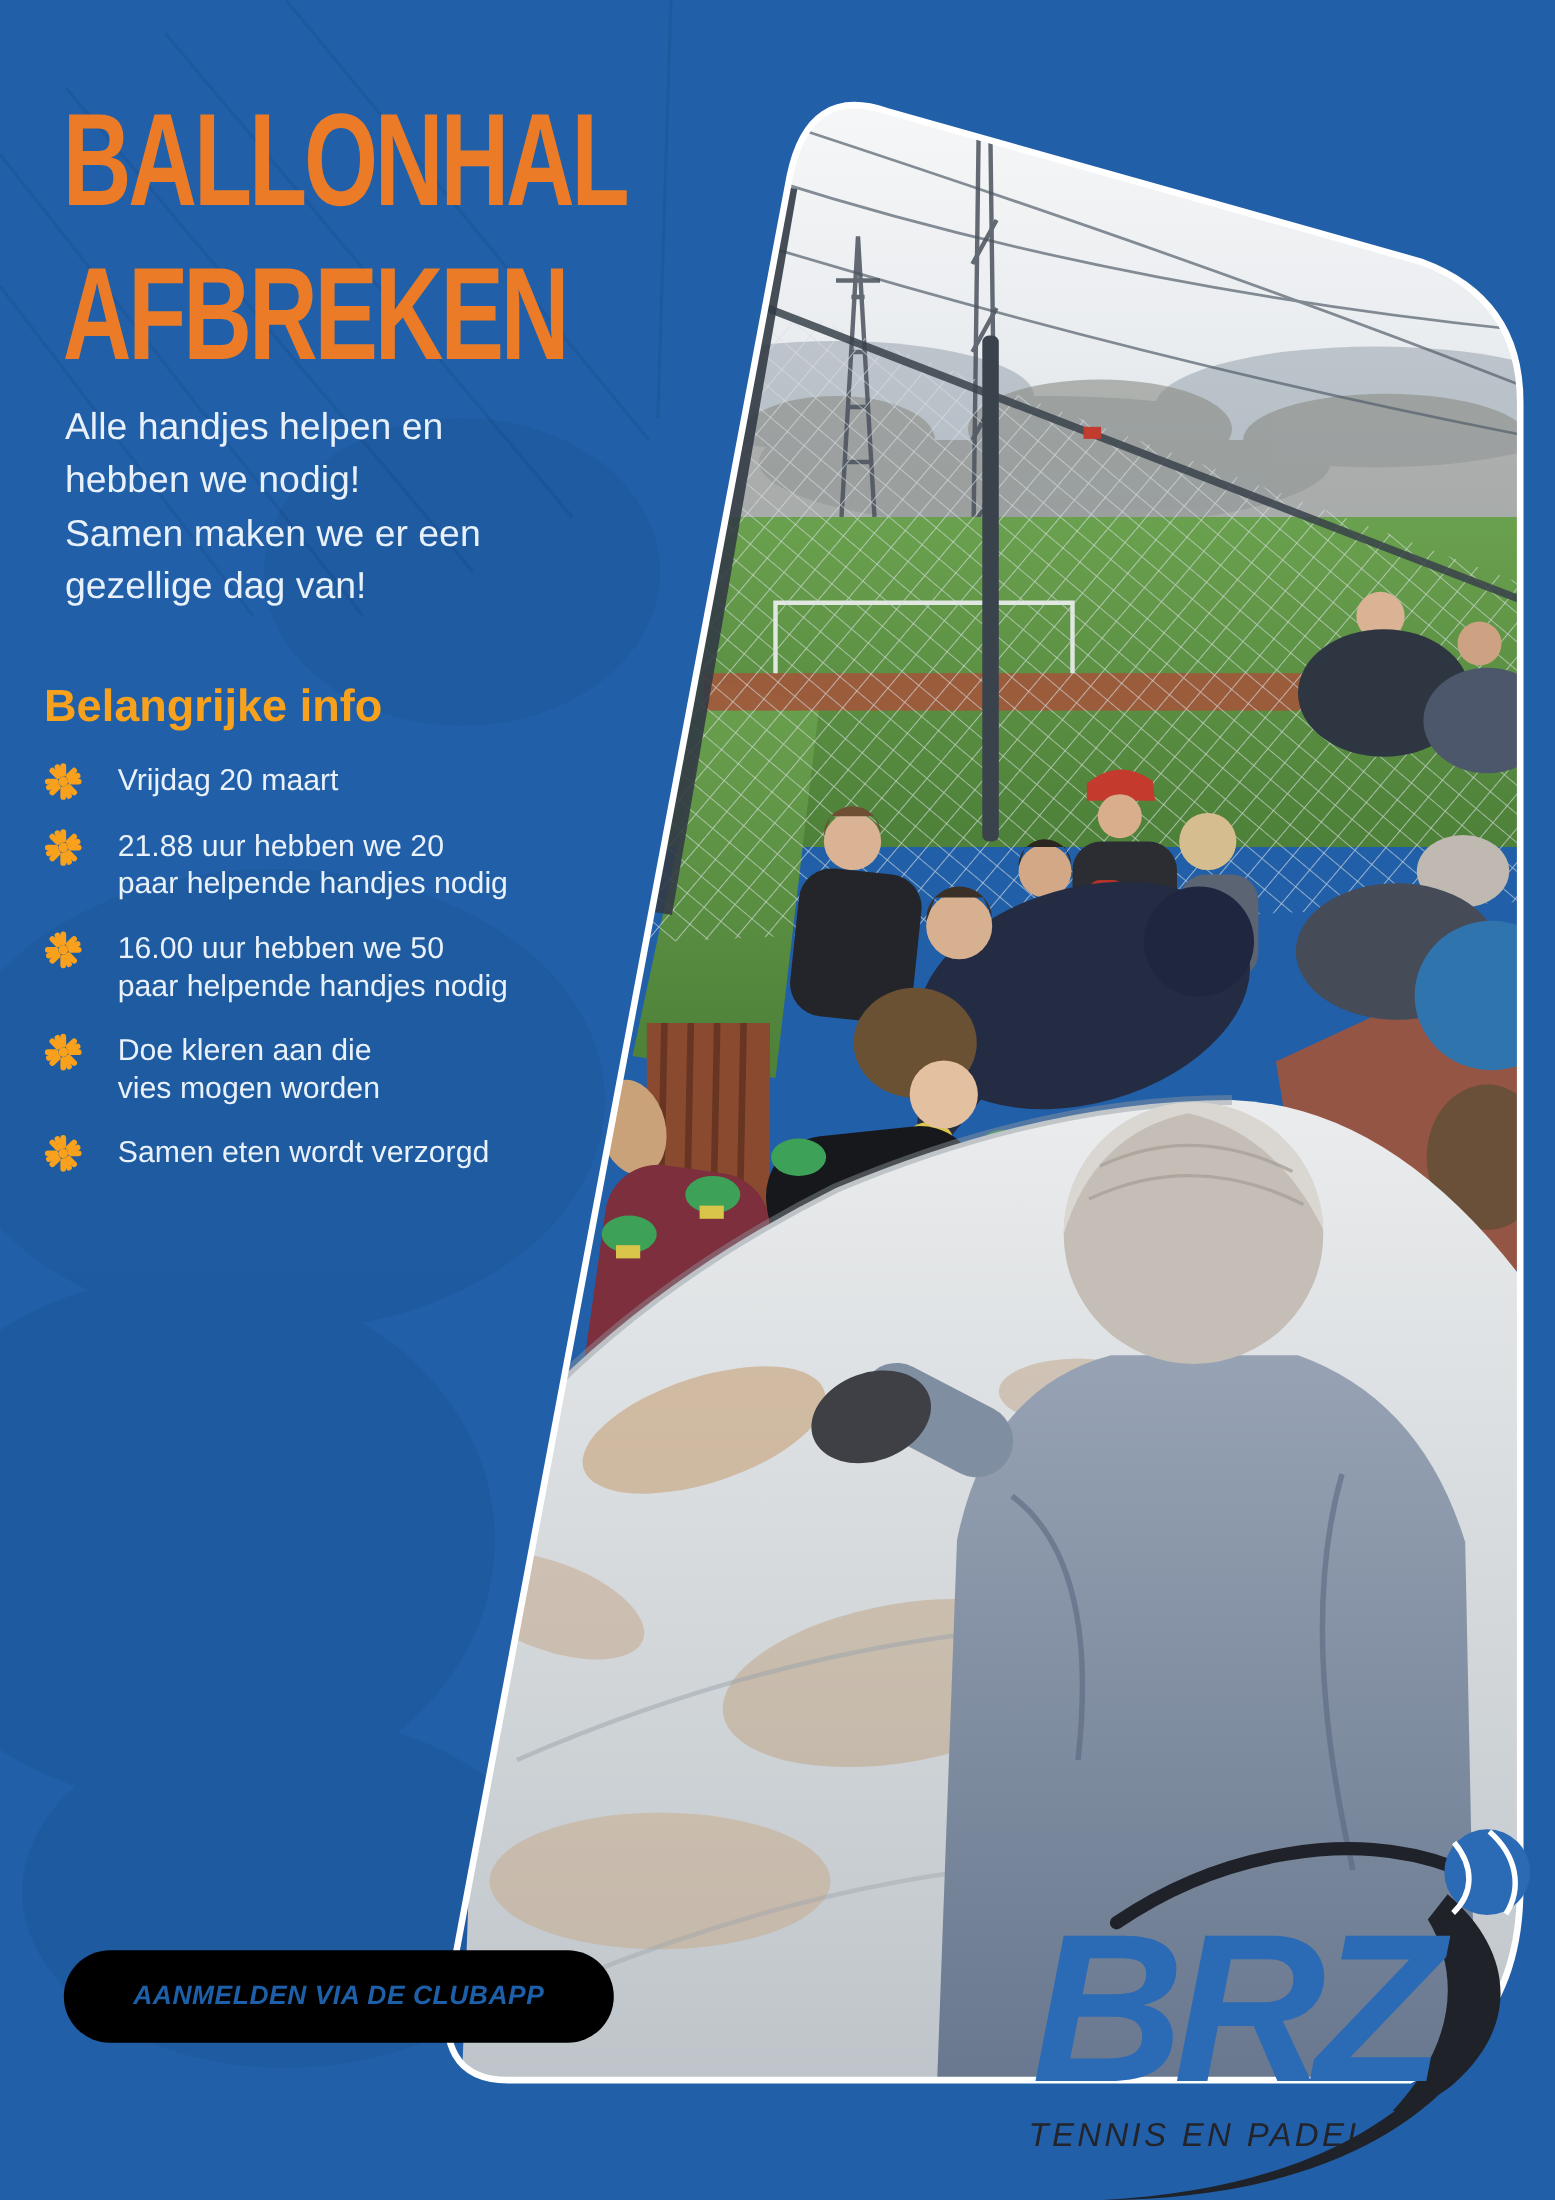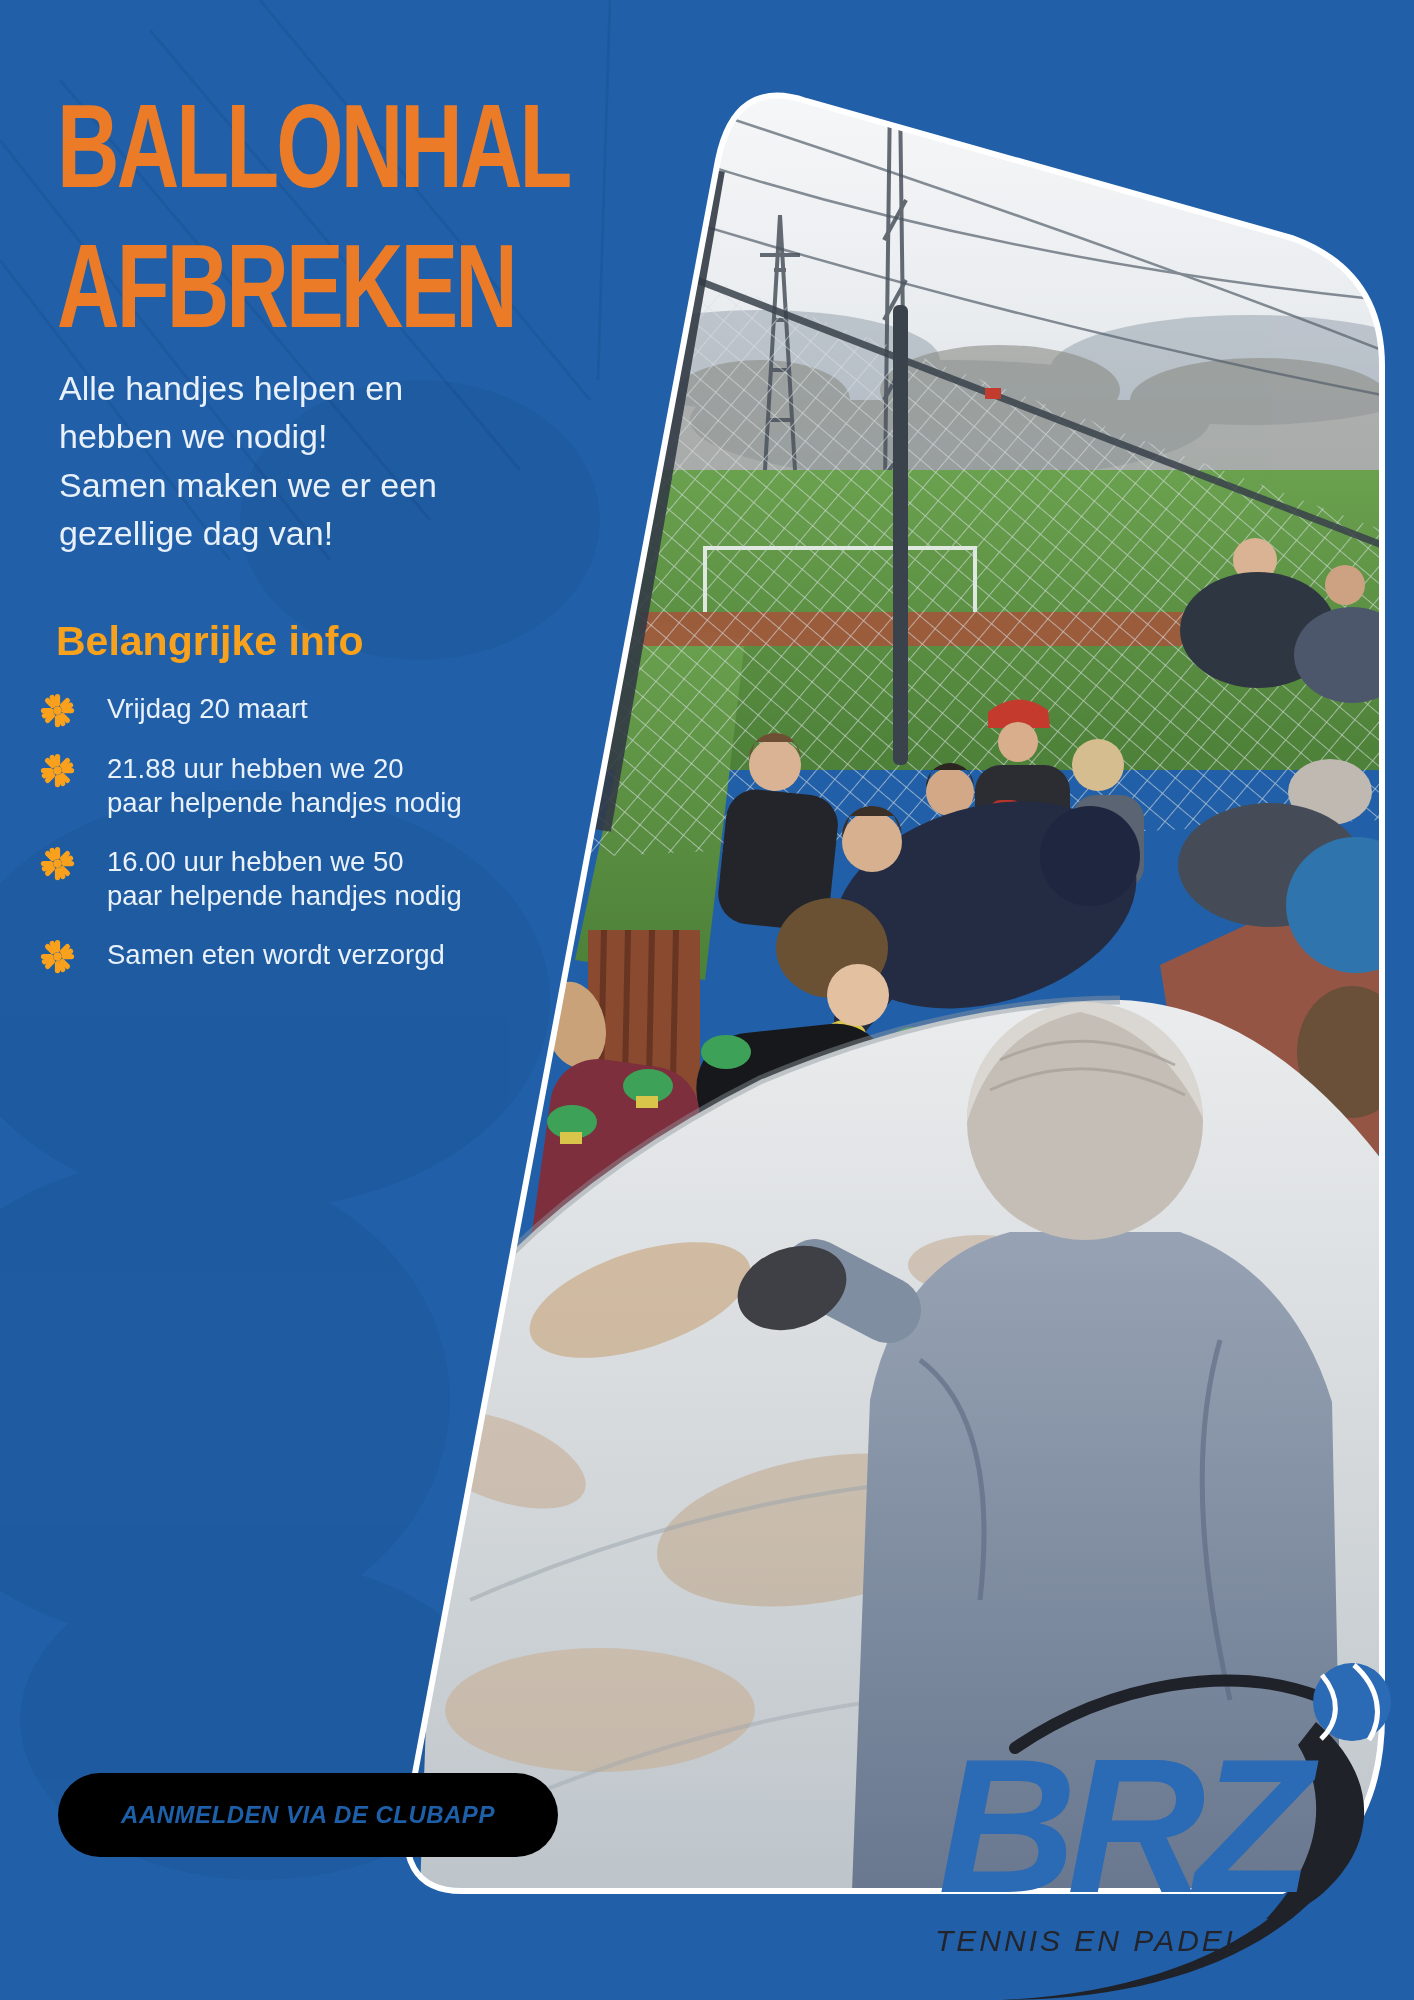--- a/index.html
+++ b/index.html
@@ -18,21 +18,21 @@
   }
   .title-1{top:86px;}
   .title-2{top:226px;}
   .para{
     position:absolute;left:59px;width:470px;color:#e8f0fa;
     font-size:34px;line-height:1.42;white-space:pre-line;font-weight:400;
   }
   .intro{top:364px;}
   .closing{top:1445px;}
   .info-heading{
-    position:absolute;left:56px;top:618px;color:#f8a11c;
+    position:absolute;left:40px;top:618px;color:#f8a11c;
     font-size:41px;font-weight:bold;letter-spacing:0;
   }
   .info-list{position:absolute;left:40px;top:692px;width:440px;}
   .info-item{display:flex;align-items:flex-start;gap:32px;margin-bottom:24px;}
   .star{width:35px;height:35px;flex:0 0 35px;margin-top:1px;color:#f9a11c;}
   .info-text{color:#e9f1fa;font-size:27.5px;line-height:1.25;white-space:pre-line;}
   
   .cta{
     position:absolute;left:58px;top:1773px;width:500px;height:84px;
     background:#000000;border:none;border-radius:42px;cursor:pointer;
@@ -301,20 +301,27 @@
         <svg class="star">
             <use href="#star12"></use>
           </svg>
         <div class="info-text">16.00 uur hebben we 50
 paar helpende handjes nodig</div>
       </div>
       <div class="info-item">
         <svg class="star">
             <use href="#star12"></use>
           </svg>
+        <div class="info-text">Doe kleren aan die
+vies mogen worden</div>
+      </div>
+      <div class="info-item">
+        <svg class="star">
+            <use href="#star12"></use>
+          </svg>
         <div class="info-text">Samen eten wordt verzorgd</div>
       </div>
     </div>
 
 
     <button class="cta">AANMELDEN VIA DE CLUBAPP</button>
   </div>
 </div>
 
 </body></html>

